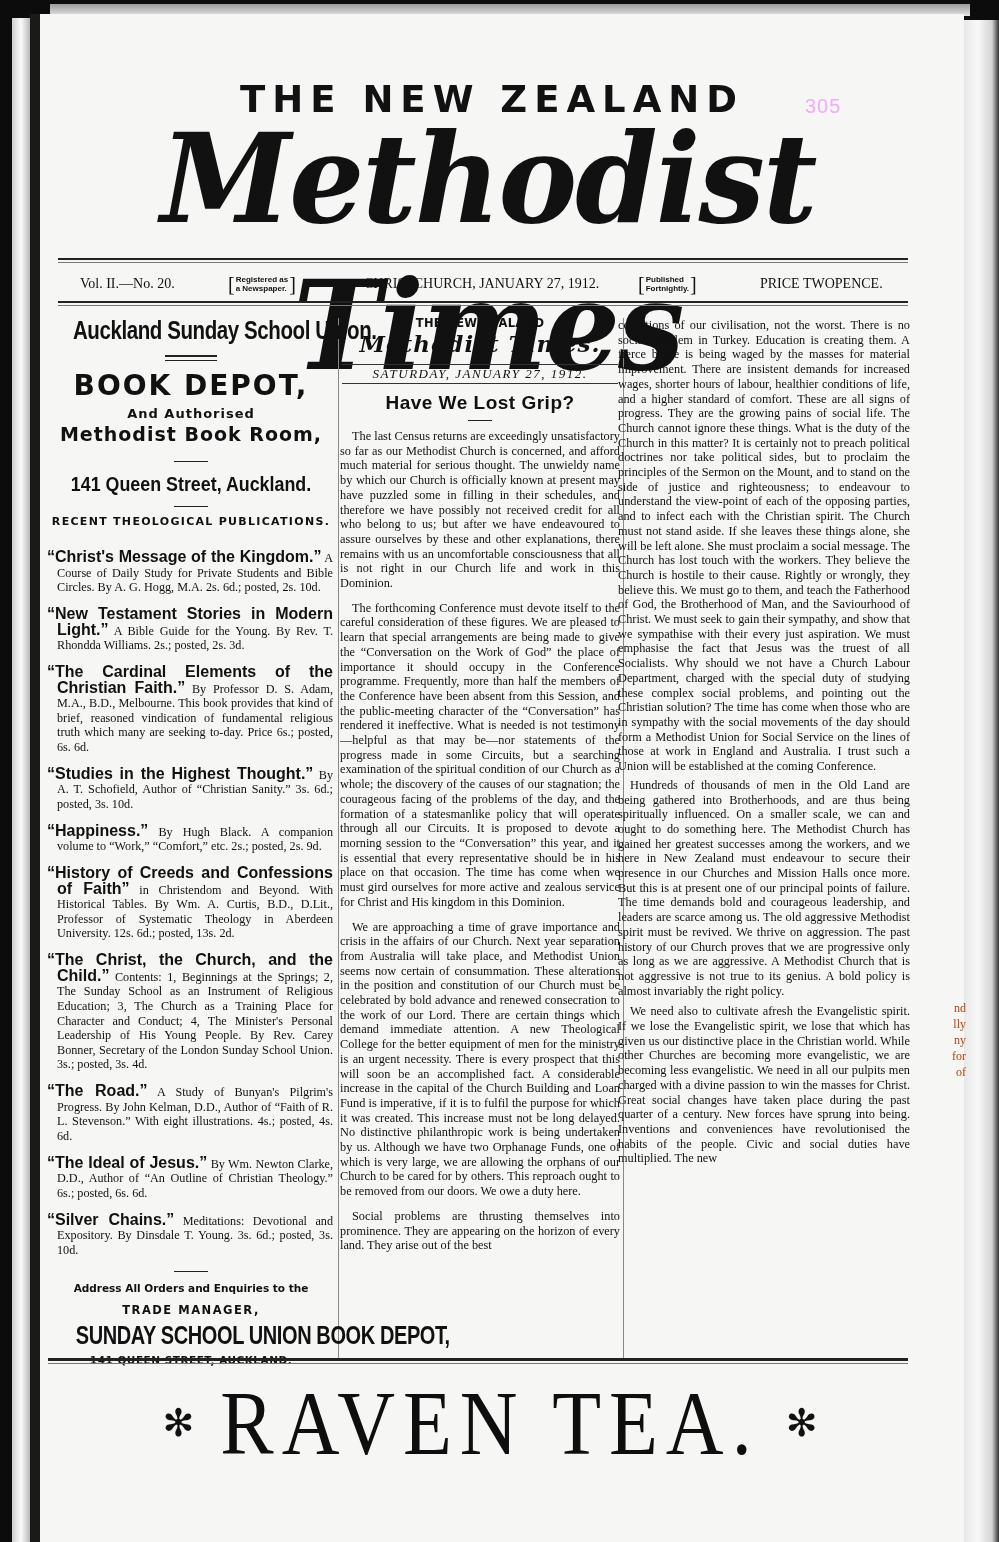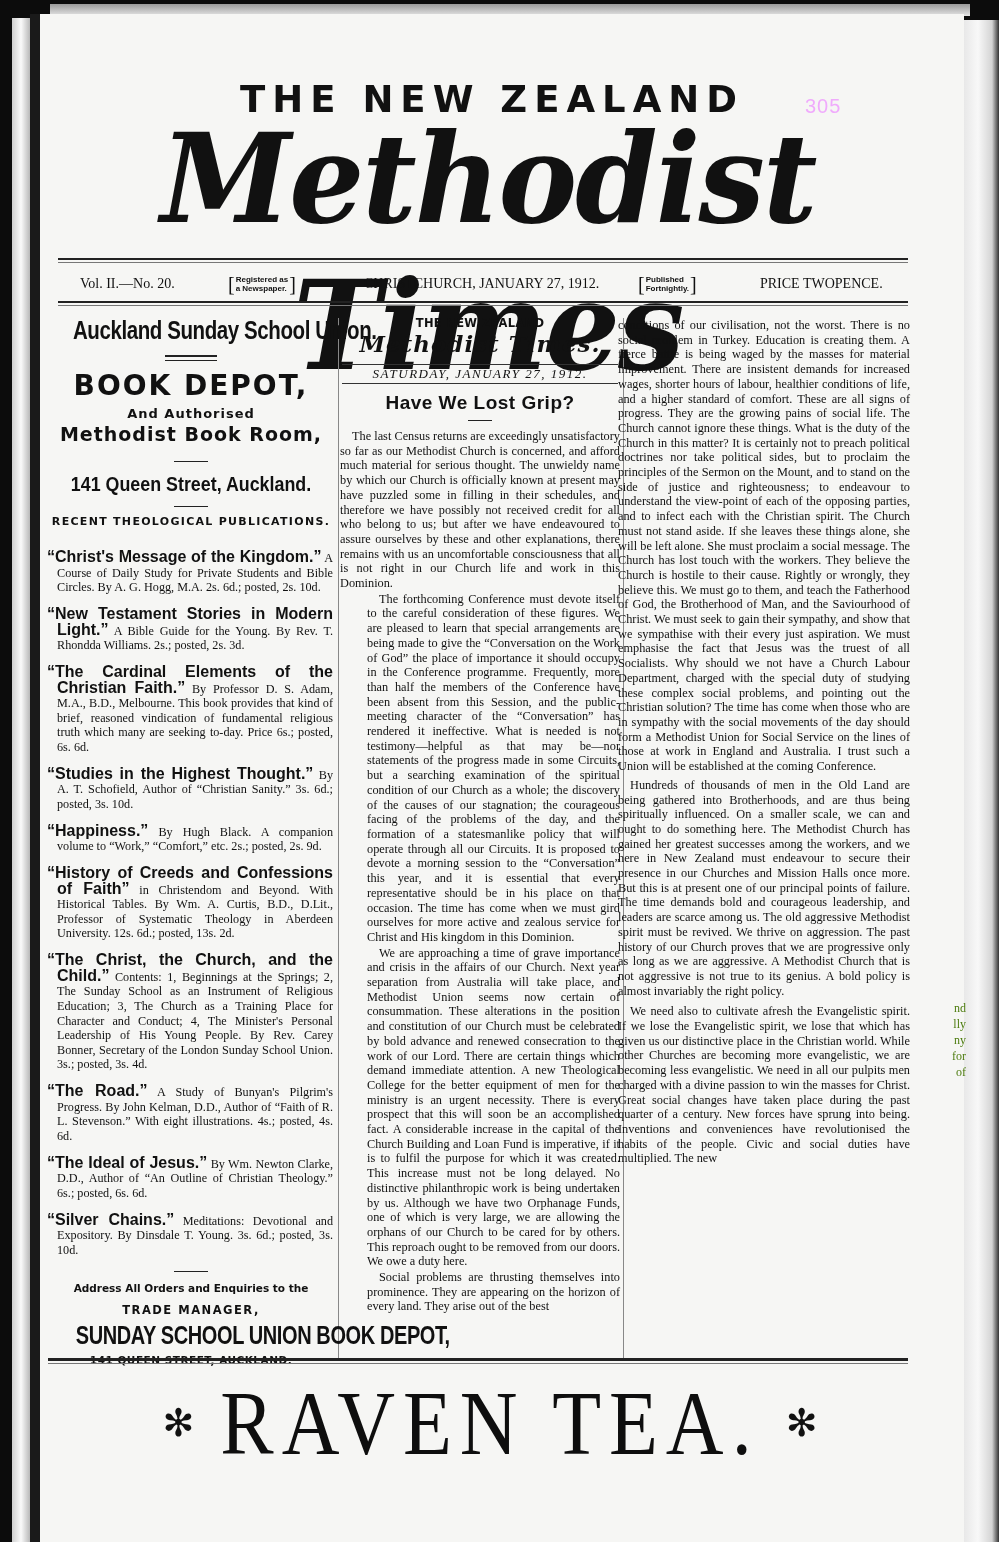--- a/index.html
+++ b/index.html
@@ -23,21 +23,21 @@
   .page {
     position:absolute; left:40px; top:14px; width:924px; height:1528px;
     background:#f6f6f4;
   }
   .page-shadow-right {
     position:absolute; left:964px; top:20px; width:35px; height:1522px;
     background:linear-gradient(90deg,#e8e8e8,#f8f8f8 40%,#d4d4d4 80%,#333);
   }
   .bleed {
     position:absolute; left:934px; top:1000px; width:32px;
-    font-size:12px; line-height:16px; color:#4d7c0f; text-align:right;
+    font-size:12px; line-height:16px; color:#c2410c; text-align:right;
   }
   .bleed span { display:block; }
   .stamp {
     position:absolute; left:805px; top:95px; font-size:20px; color:#f0abfc;
     font-family:"Liberation Sans Narrow","Liberation Sans", sans-serif; letter-spacing:1px;
   }
 
   
   .mast-top {
     position:absolute; left:237px; top:80px; width:510px; text-align:center;
@@ -137,21 +137,21 @@
     line-height:18px;
   }
   .headline {
     font-family:"Liberation Sans Narrow","Liberation Sans", sans-serif; font-weight:bold;
     font-size:19px; text-align:center; margin-top:8px; letter-spacing:0.5px;
   }
   .para {
     font-size:12.3px; line-height:14.7px; text-align:justify; margin:0; text-indent:12px;
   }
   .para.noindent { text-indent:0; }
-  .para.tight { margin-top:1px;padding-left:27px; }
+  .para.tight { margin-top:10px; }
 
   .raven {
     position:absolute; left:40px; top:1365px; width:900px; height:115px;
     display:flex; justify-content:center; align-items:center; gap:26px;
   }
   .raven-text {
     font-family:"Liberation Serif", serif; font-size:80px; letter-spacing:8px;
     transform:scaleY(1.15); line-height:100px; color:#0e0e0e;
   }
   .flourish { font-size:38px; line-height:40px; color:#111; }

